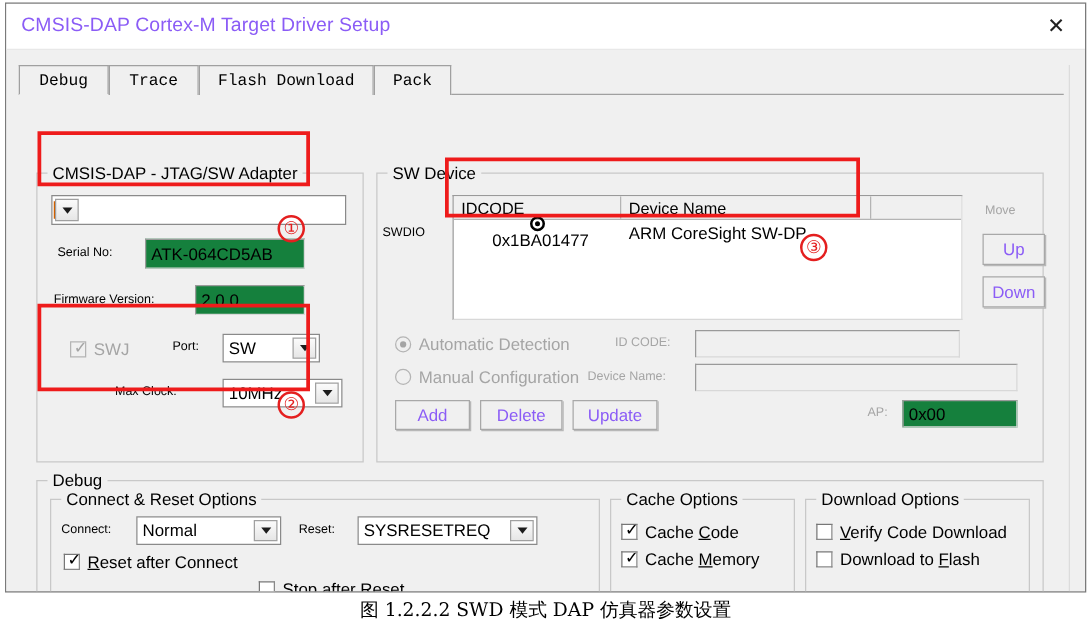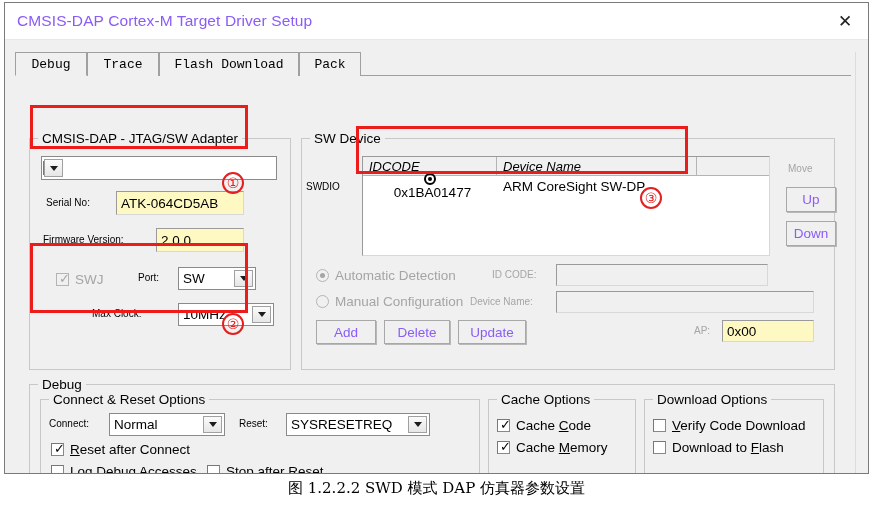--- a/index.html
+++ b/index.html
@@ -86,21 +86,21 @@
 
   .lbl {
     position: absolute;
     font-size: 10px; color: #000; white-space: nowrap;
   }
   .lbl.dim { color: #a5a5a5; }
 
   
   .field {
     position: absolute;
-    background: #fef9c3;
+    background: #15803d;
     border: 1px solid #9a9a9a;
     border-right-color: #d8d8d8; border-bottom-color: #d8d8d8;
     display: flex; align-items: center;
     padding-left: 4px;
     font-size: 13.5px; color: #000; white-space: nowrap; overflow:hidden;
   }
   .field.empty { background:#f0f0f0; }
 
   
   .combo {
@@ -181,21 +181,20 @@
     overflow: hidden;
   }
   .dev-header {
     display: flex; height: 19px; background: #f0f0f0;
     border-bottom: 1px solid #b4b4b4;
   }
   .dev-header .hc {
     font-size: 13px; color: #000; padding-left: 6px;
     display: flex; align-items: center;
     border-right: 1px solid #b4b4b4;
-    font-style: italic;
   }
   .dev-row { display: flex; height: 21px; align-items: center; }
   .dev-row .c1 {
     display: flex; align-items: center; padding-left: 5px;
     font-size: 13.5px; color: #000; flex-direction: column;
   }
   .bull {
     width: 12px; height: 12px; border-radius: 50%;
     border: 2px solid #000; position: relative; margin-right: 5px; flex:none;
   }
@@ -359,24 +358,20 @@
                 <div class="caret-glyph"></div>
               </div>
           </div>
 
           <div class="cb" style="left:10px;top:42px;">
             <div class="box">
                 <span class="tick">✓</span>
               </div>
             <div class="cbtext"><span class="u">R</span><span>eset after Connect</span></div>
           </div>
-          <div class="cb" style="left:10px;top:64px;">
-            <div class="box"></div>
-            <div class="cbtext"><span class="u">L</span><span>og Debug Accesses</span></div>
-          </div>
           <div class="cb" style="left:166px;top:64px;">
             <div class="box"></div>
             <div class="cbtext">Stop after Reset</div>
           </div>
         </div>
 
         <div class="group" style="left:458px;top:14px;width:148px;height:80px;">
           <div class="legend">Cache Options</div>
           <div class="cb" style="left:8px;top:18px;">
             <div class="box">

